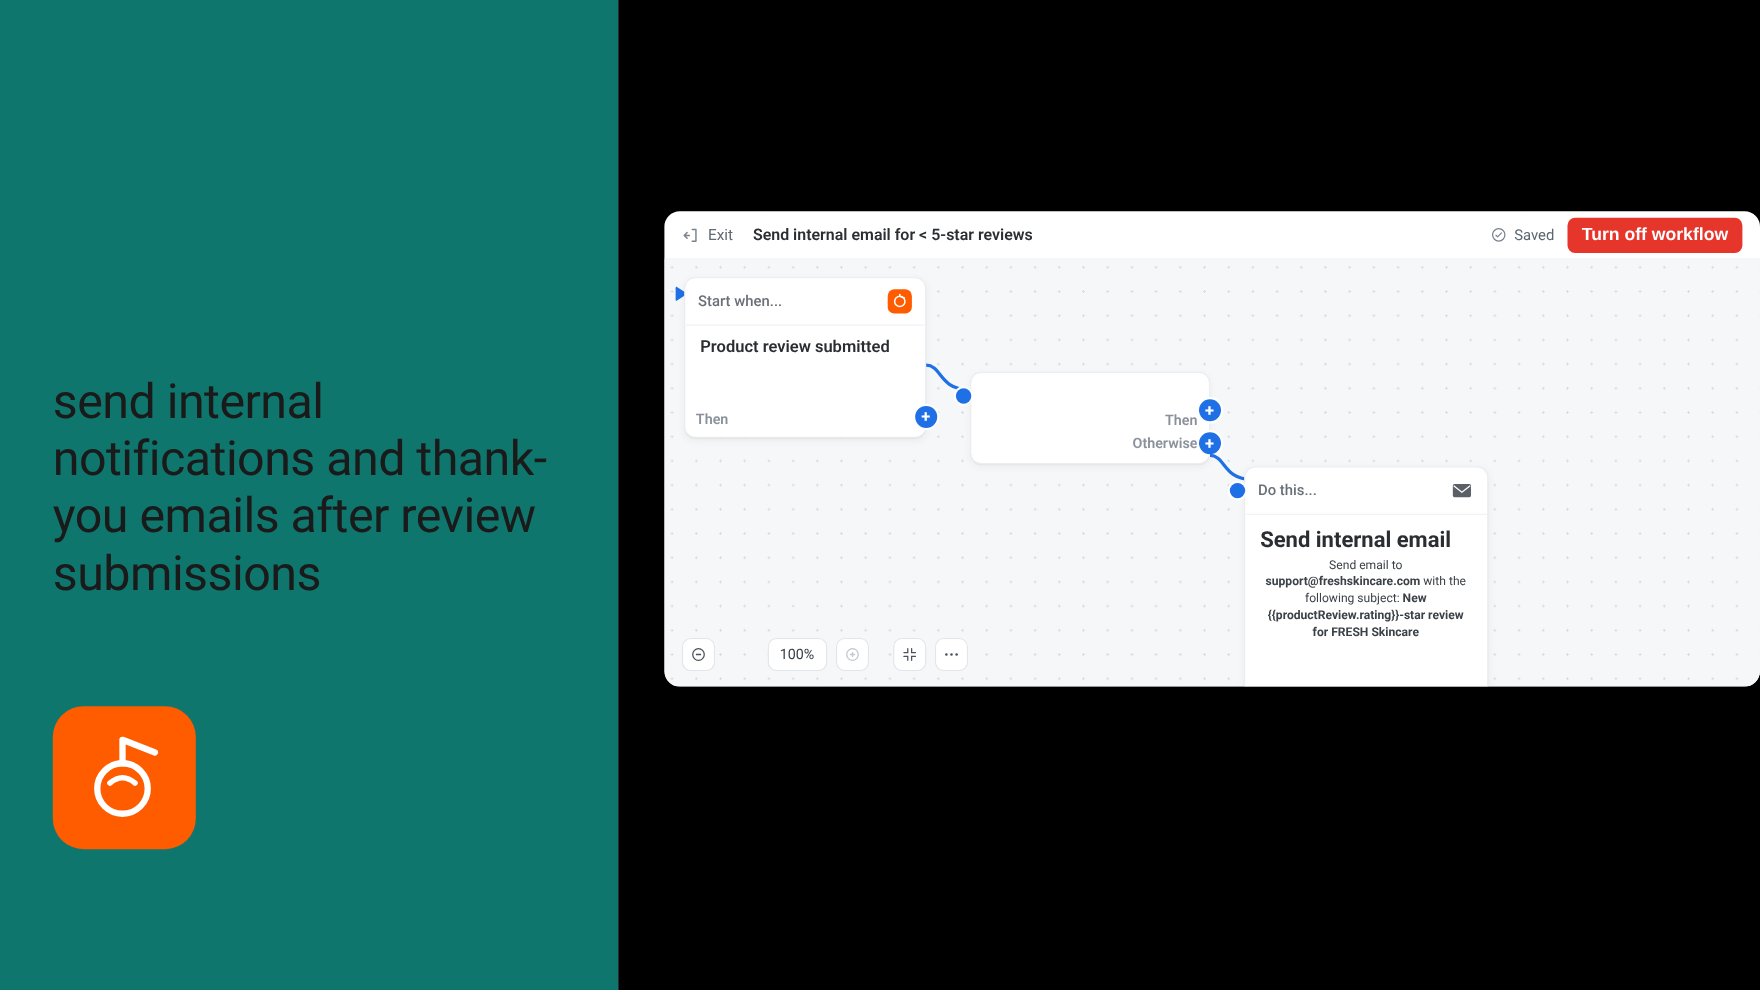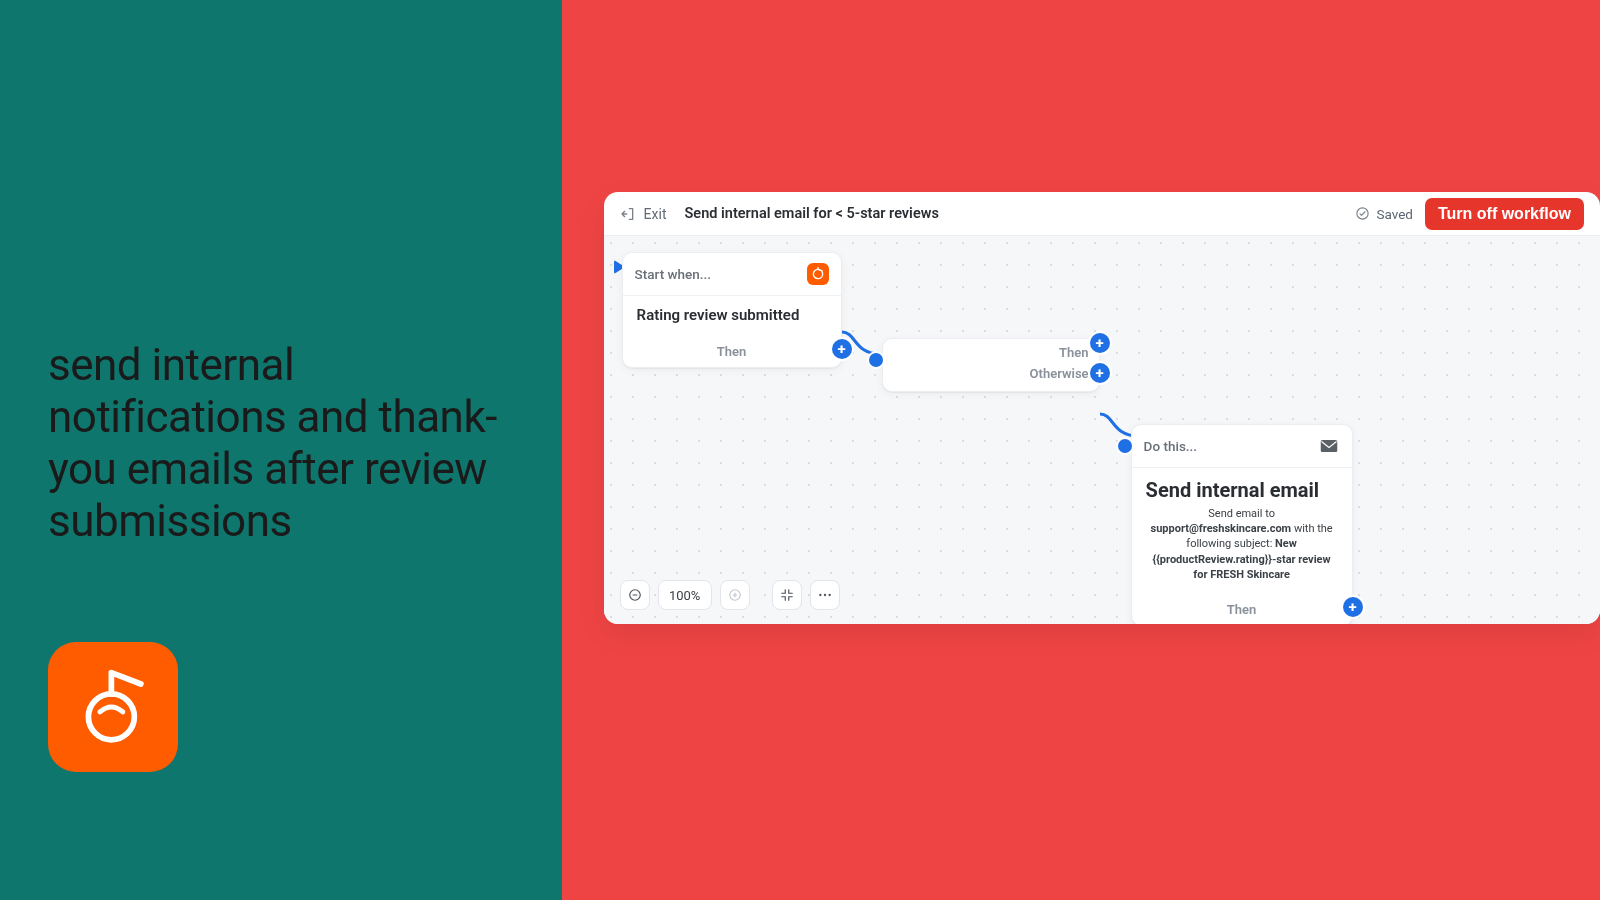--- a/index.html
+++ b/index.html
@@ -38,21 +38,21 @@
   border-radius: 28px;
   display: flex;
   align-items: center;
   justify-content: center;
 }
 .brand-logo svg { width: 82px; height: 82px; }
 
 .right-panel {
   width: 1124px;
   height: 900px;
-  background: #ef4444;
+  background: #000000;
   position: relative;
 }
 .app-window {
   position: absolute;
   top: 192px;
   left: 42px;
   right: 0;
   bottom: 276px;
   background: #ffffff;
   border-radius: 14px;
@@ -122,26 +122,27 @@
   padding: 10px 14px 12px;
   font-size: 15px;
   color: #2a2d31;
   font-weight: 600;
   border-top: 1px solid #f0f1f4;
 }
 .node-body.plain { font-weight: 400; font-size: 13.5px; color: #3a3f45; }
 .node-footer {
   display: flex;
   align-items: center;
-  justify-content: center;
+  justify-content: flex-start;
   gap: 8px;
   padding: 8px 10px;
   font-size: 13px;
   color: #8a919b;
   font-weight: 600;
+  margin-top: 30px;
 }
 .node-footer.stack { flex-direction: column; align-items: stretch; gap: 6px; padding: 6px 10px 10px; }
 .footer-row { display: flex; align-items: center; justify-content: flex-end; gap: 8px; font-size: 13px; color: #8a919b; font-weight: 600; }
 .add-btn {
   width: 20px; height: 20px;
   border-radius: 50%;
   background: #1f6fe5;
   color: #fff;
   display: flex; align-items: center; justify-content: center;
   font-size: 15px; font-weight: 700;
@@ -206,21 +207,21 @@
 .icon-btn.disabled { color: #c2c7ce; }
 .zoom-pct {
   height: 30px;
   border: 1px solid #e2e5e9;
   background: #fff;
   border-radius: 8px;
   padding: 0 10px;
   font-size: 13px;
   color: #3a3f45;
   display: flex; align-items: center;
-  min-width: 54px; justify-content: center;
+  min-width: 54px; justify-content: center; margin-left: 40px;
 }
 .sep { width: 6px; }
 </style>
 </head>
 <body>
 
 <div class="left-panel">
   <div class="headline">send internal notifications and thank-you emails after review submissions</div>
   <div class="brand-logo">
     <svg viewBox="0 0 100 100">
@@ -260,21 +261,21 @@
       <div class="node trigger">
         <div class="node-head">
           <span>Start when...</span>
           <span class="head-icon-right">
             <svg viewBox="0 0 24 24">
                 <circle cx="12" cy="12" r="8" stroke="#fff" stroke-width="2.4" fill="none"></circle>
                 <path d="M12 4 L12 0 M12 4 L20 7" stroke="#fff" stroke-width="2.4"></path>
               </svg>
           </span>
         </div>
-        <div class="node-body">Rating review submitted</div>
+        <div class="node-body">Product review submitted</div>
         <div class="node-footer">
           <span>Then</span>
           <span class="add-btn right-edge" style="top:auto; bottom:8px;">+</span>
         </div>
       </div>
 
       <div class="connector arc" style="top:90px; left:236px; width:46px; height:36px;">
         <svg width="46" height="36">
             <path d="M2 6 C 16 6, 14 28, 40 28"></path>
           </svg>

